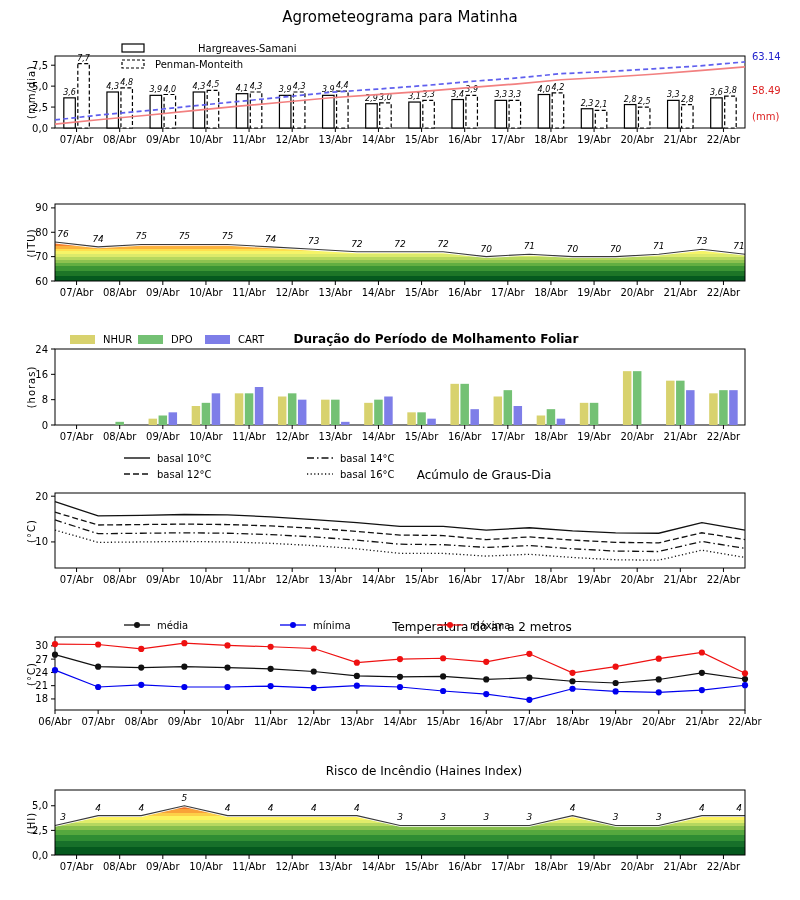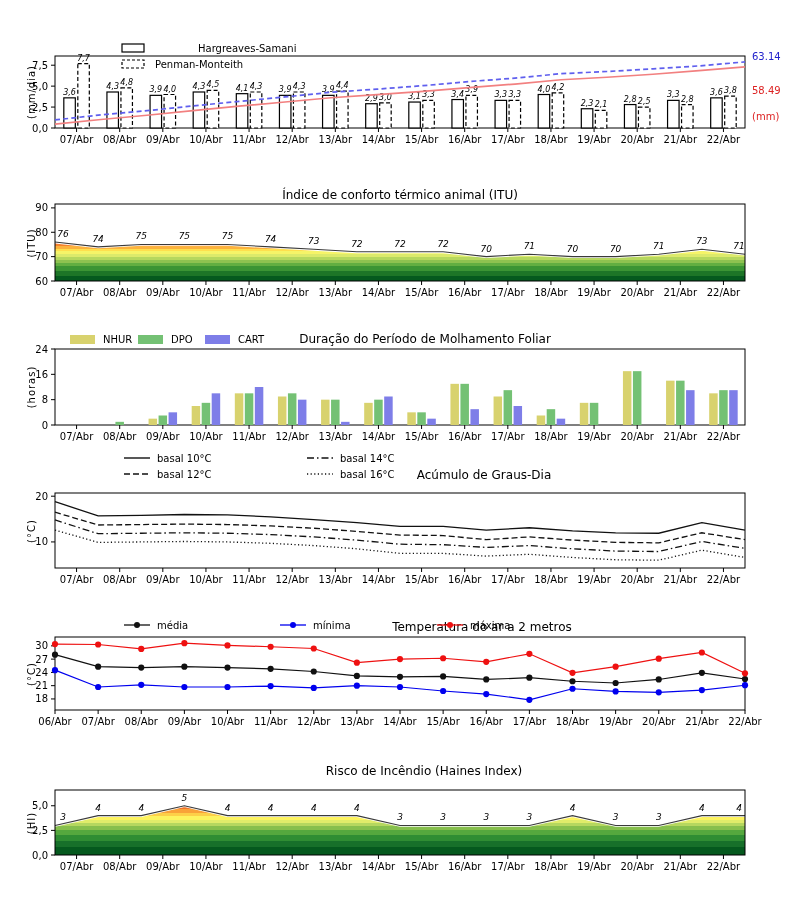--- a/index.html
+++ b/index.html
@@ -558,23 +558,23 @@
         <circle cx="443.125" cy="658.2363636363636" r="3.1" fill="#ee1111"></circle>
         <circle cx="486.25" cy="661.7757575757576" r="3.1" fill="#ee1111"></circle>
         <circle cx="529.375" cy="653.8121212121212" r="3.1" fill="#ee1111"></circle>
         <circle cx="572.5" cy="672.8363636363637" r="3.1" fill="#ee1111"></circle>
         <circle cx="615.625" cy="666.6424242424242" r="3.1" fill="#ee1111"></circle>
         <circle cx="658.75" cy="658.6787878787878" r="3.1" fill="#ee1111"></circle>
         <circle cx="701.875" cy="652.4848484848485" r="3.1" fill="#ee1111"></circle>
         <circle cx="745" cy="673.2787878787879" r="3.1" fill="#ee1111"></circle>
       </g>
     </svg>
+  <div class="suptitle">Agrometeograma para Matinha</div>
 
-  <div class="ctitle" style="left:400px;top:188px;">Índice de conforto térmico animal (ITU)</div>
-  <div class="ctitle" style="left:425px;top:332px;">Duração do Período de Molhamento Foliar</div>
+  <div class="ctitle" style="left:436px;top:332px;font-weight:bold;">Duração do Período de Molhamento Foliar</div>
   <div class="ctitle" style="left:484px;top:468px;">Acúmulo de Graus-Dia</div>
   <div class="ctitle" style="left:482px;top:620px;">Temperatura do ar a 2 metros</div>
   <div class="ctitle" style="left:400px;top:764px;margin-left:24px;">Risco de Incêndio (Haines Index)</div>
 
   <div class="rlabel" style="left: 752px; top: 51px; color: rgb(34, 34, 204);">63.14</div>
   <div class="rlabel" style="left: 752px; top: 85px; color: rgb(221, 34, 34);">58.49</div>
   <div class="rlabel" style="left: 752px; top: 111px; color: rgb(221, 34, 34);">(mm)</div>
 <div class="ylabel" style="left: 31px; top: 92px;">(mm/dia)</div>
     <div class="legend-item" style="left: 120px; top: 41px; gap: 48px;">
       <svg width="30" height="12">

